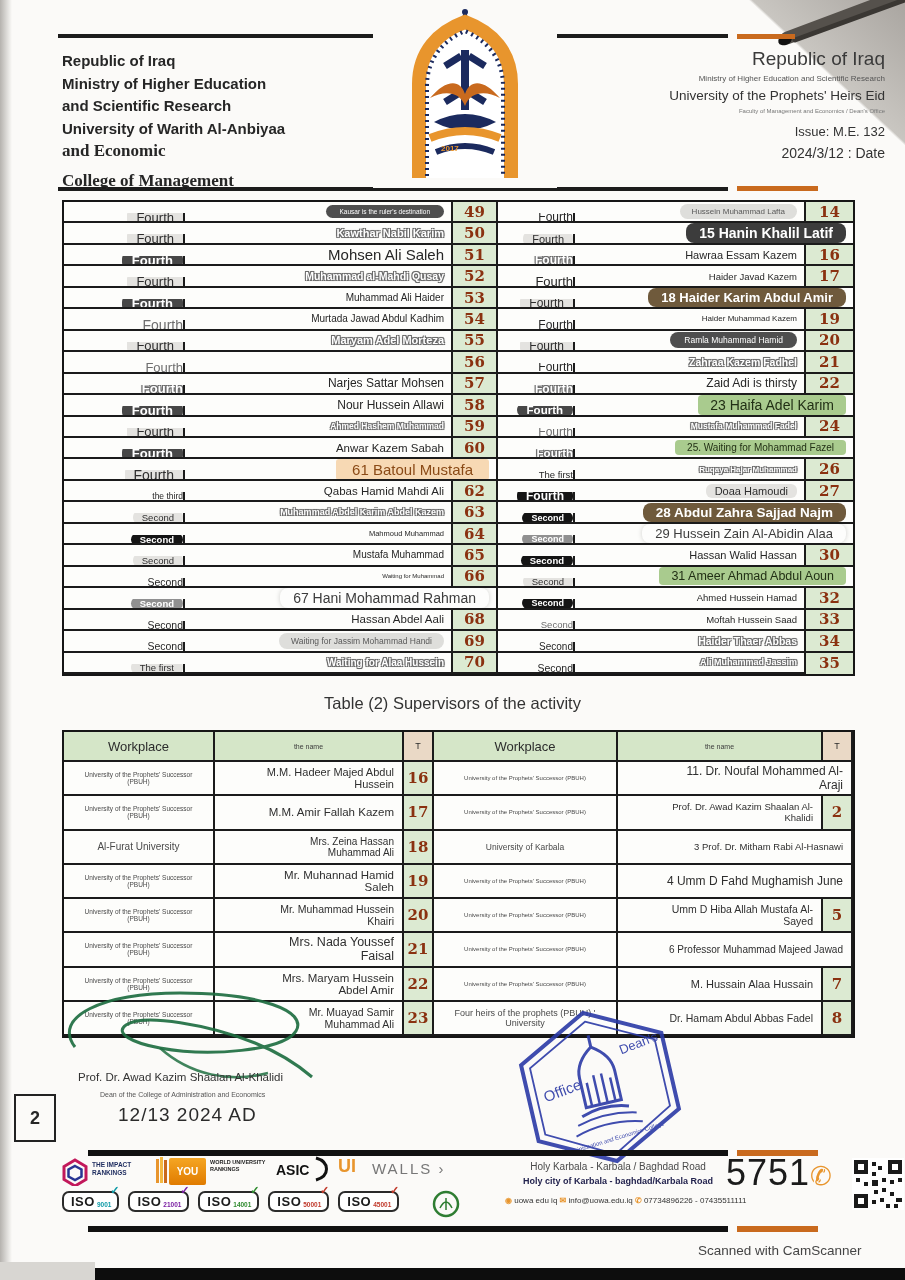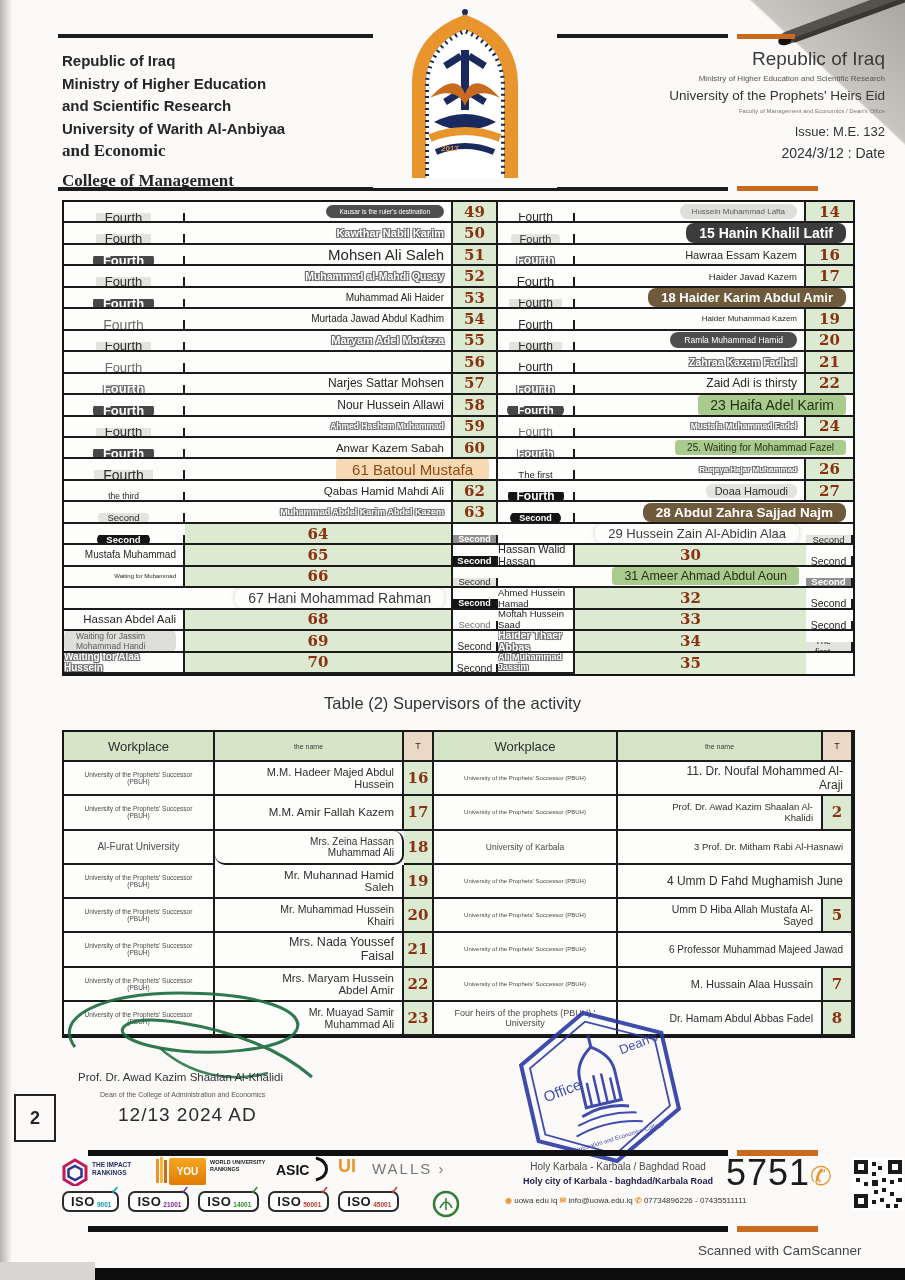--- a/index.html
+++ b/index.html
@@ -19,21 +19,21 @@
   .hleft .serif{font-family:"Liberation Serif",serif;font-weight:bold;font-size:17px;line-height:1.3;}
   .hright{position:absolute;right:20px;top:48px;text-align:right;width:300px;}
   .logo-wrap{position:absolute;left:373px;top:2px;width:184px;height:186px;background:#fbfaf8;
              display:flex;align-items:center;justify-content:center;}
   
   .t1{position:absolute;left:62px;top:200px;width:793px;height:476px;border:2.5px solid #161616;
       display:grid;grid-template-columns:121px 268px 45px 77px 231px 47px;grid-auto-rows:1fr;
       background:#fdfdfb;box-sizing:border-box;}
   .t1c{border-right:2px solid #1b1b1b;border-bottom:2px solid #1b1b1b;display:flex;align-items:center;overflow:hidden;}
   .t1c:nth-last-child(-n+1){border-bottom:none;}
-  .t1c.cls{justify-content:center;margin-top:11px;}
+  .t1c.cls{justify-content:flex-end;margin-top:11px;}
   .t1c.nm{justify-content:flex-end;padding-right:7px;}
   .t1c.num{justify-content:center;background:#dcead2;color:#8a3110;font-weight:bold;
            font-family:"DejaVu Serif",serif;font-size:15px;}
   .t1c.span2{grid-column:span 2;}
   .t1c.lastcol{border-right:none;}
   
   .t2title{position:absolute;left:0;top:694px;width:905px;text-align:center;font-size:16.5px;color:#333;}
   .t2{position:absolute;left:62px;top:730px;width:793px;height:308px;border:2.5px solid #161616;
       display:grid;grid-template-columns:151px 189px 30px 184px 205px 30px;
       grid-template-rows:30px repeat(8,1fr);background:#fdfdfb;box-sizing:border-box;}
@@ -344,20 +344,23 @@
       <div class="t1c num">63</div>
       <div class="t1c cls">
         <span class="st-black" style="font-size: 9px;">Second</span>
       </div>
       <div class="t1c nm span2 lastcol">
         <span class="st-sbrown" style="font-size: 13.5px;">28 Abdul Zahra Sajjad Najm</span>
       </div>
       <div class="t1c cls">
         <span class="st-black" style="font-size: 9.5px;">Second</span>
       </div>
+      <div class="t1c nm">
+        <span class="st-plain" style="font-size: 7.5px;">Mahmoud Muhammad</span>
+      </div>
       <div class="t1c num">64</div>
       <div class="t1c cls">
         <span class="st-gray" style="font-size: 9px;">Second</span>
       </div>
       <div class="t1c nm span2 lastcol">
         <span class="st-swhite" style="font-size: 13px;">29 Hussein Zain Al-Abidin Alaa</span>
       </div>
       <div class="t1c cls">
         <span class="st-light" style="font-size: 9.5px;">Second</span>
       </div>
@@ -455,21 +458,21 @@
       <div class="t2c num2">16</div>
       <div class="t2c wp" style="font-size: 6px;">University of the Prophets' Successor (PBUH)</div>
       <div class="t2c nm2 span2 lastcol" style="font-size: 12px;">11. Dr. Noufal Mohammed Al-Araji</div>
       <div class="t2c wp" style="font-size: 6.5px;">University of the Prophets' Successor (PBUH)</div>
       <div class="t2c nm2" style="font-size: 11.5px;">M.M. Amir Fallah Kazem</div>
       <div class="t2c num2">17</div>
       <div class="t2c wp" style="font-size: 6px;">University of the Prophets' Successor (PBUH)</div>
       <div class="t2c nm2" style="font-size: 9.5px;">Prof. Dr. Awad Kazim Shaalan Al-Khalidi</div>
       <div class="t2c num2 lastcol">2</div>
       <div class="t2c wp" style="font-size: 10px;">Al-Furat University</div>
-      <div class="t2c nm2" style="font-size: 10px; border-radius: 10px;">Mrs. Zeina Hassan Muhammad Ali</div>
+      <div class="t2c nm2" style="font-size: 10px;">Mrs. Zeina Hassan Muhammad Ali</div>
       <div class="t2c num2">18</div>
       <div class="t2c wp" style="font-size: 8.5px;">University of Karbala</div>
       <div class="t2c nm2 span2 lastcol" style="font-size: 9.5px;">3 Prof. Dr. Mitham Rabi Al-Hasnawi</div>
       <div class="t2c wp" style="font-size: 6.5px;">University of the Prophets' Successor (PBUH)</div>
       <div class="t2c nm2" style="font-size: 11.5px;">Mr. Muhannad Hamid Saleh</div>
       <div class="t2c num2">19</div>
       <div class="t2c wp" style="font-size: 6px;">University of the Prophets' Successor (PBUH)</div>
       <div class="t2c nm2 span2 lastcol" style="font-size: 12px;">4 Umm D Fahd Mughamish June</div>
       <div class="t2c wp" style="font-size: 6.5px;">University of the Prophets' Successor (PBUH)</div>
       <div class="t2c nm2" style="font-size: 10.5px;">Mr. Muhammad Hussein Khairi</div>

